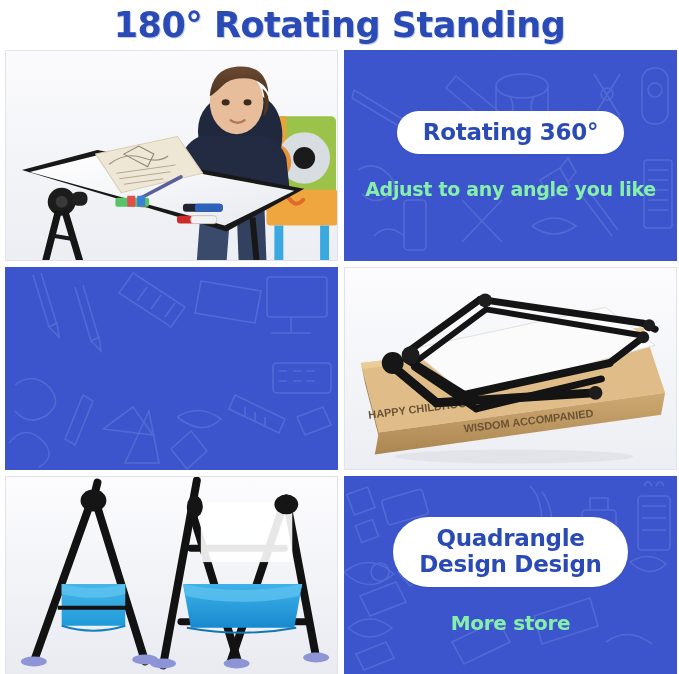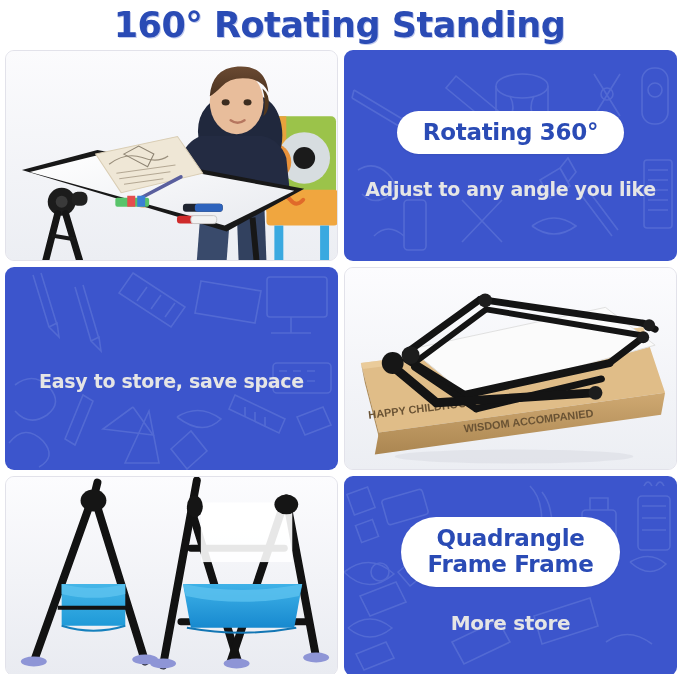--- a/index.html
+++ b/index.html
@@ -25,21 +25,21 @@
 
   
   .grid{
     display:grid;
     grid-template-columns:333px 333px;
     grid-template-rows:211px 203px 200px;
     gap:6px;
     padding:0 5px;
     box-sizing:border-box;
   }
-  .panel{position:relative;border-radius:9px;overflow:hidden;}
+  .panel{position:relative;border-radius:0;overflow:hidden;}
 
   .photo-panel{
     background:#f3f3f8;
     border:1px solid #e2e2ea;
     box-sizing:border-box;
   }
   .text-panel{
     background:#3c55cc;
     display:flex;flex-direction:column;
     align-items:center;justify-content:center;
@@ -59,39 +59,39 @@
   .pill-text{
     color:#2a4bb5;font-weight:bold;
     font-family:"DejaVu Sans", sans-serif;
     font-size:23px;line-height:1.12;letter-spacing:-0.3px;
     white-space:pre-line;
     display:block;
   }
   .pill.two-line .pill-text{font-size:23px;}
   .sub{
     position:relative;z-index:3;
-    margin-top:24px;color:#e5e5e5;font-weight:bold;
+    margin-top:24px;color:#86efac;font-weight:bold;
     font-family:"DejaVu Sans", sans-serif;
     font-size:19px;letter-spacing:-0.3px;text-align:left;
     white-space:nowrap;
   }
   .sub.small{font-size:20px;}
 
   
   .photo{position:absolute;inset:0;}
   .photo svg{width:100%;height:100%;display:block;}
   .box-label{font-family:"Liberation Sans",sans-serif;fill:#6a5334;font-weight:bold;}
 </style>
 </head>
 <body>
 
 <div class="page">
 
   <div class="title-bar">
-    <div class="title">160° Rotating Standing</div>
+    <div class="title">180° Rotating Standing</div>
   </div>
 
   <div class="grid">
 
     <div class="panel photo-panel">
       <div class="photo">
         <svg viewBox="0 0 333 211" preserveAspectRatio="xMidYMid slice">
           <defs>
             <linearGradient id="bgw" x1="0" y1="0" x2="0" y2="1">
               <stop offset="0" stop-color="#fbfbfd"></stop>
@@ -222,21 +222,20 @@
             <path d="M120 196 l24 -52 l10 52 z"></path>
             <path d="M128 140 l-30 22 l50 6 l-20 -28"></path>
             <path d="M172 150 q22 -14 44 2 q-18 18 -44 -2"></path>
             <path d="M230 128 l50 24 l-6 14 l-50 -24z"></path>
             <path d="M240 140 v10 M250 145 v10 M260 150 v10"></path>
             <path d="M292 150 l26 -10 l8 18 l-26 10z"></path>
             <path d="M166 182 l20 -18 l16 20 l-20 18z"></path>
           </g>
         </svg>
       </div>
-      <div class="sub">Easy to store, save space</div>
     </div>
 
     <div class="panel photo-panel">
       <div class="photo">
         <svg viewBox="0 0 333 203" preserveAspectRatio="xMidYMid slice">
           <defs>
             <linearGradient id="bg2" x1="0" y1="0" x2="0" y2="1">
               <stop offset="0" stop-color="#fcfcfe"></stop>
                 <stop offset="1" stop-color="#eceef3"></stop>
             </linearGradient>
@@ -357,19 +356,19 @@
             <path d="M12 178 l30 -12 l8 16 l-30 12z"></path>
             <path d="M108 166 l46 -22 l12 22 l-46 22z"></path>
             <path d="M190 140 l56 -18 l8 28 l-56 18z"></path>
             <path d="M262 166 q22 -16 46 2"></path>
             <path d="M0 96 q26 -20 50 2 q-26 22 -50 -2"></path>
           </g>
         </svg>
       </div>
       <div class="pill two-line">
         <span class="pill-text">Quadrangle
-Frame Frame</span>
+Design Design</span>
       </div>
       <div class="sub small">More store</div>
     </div>
 
   </div>
 </div>
 
 </body></html>

